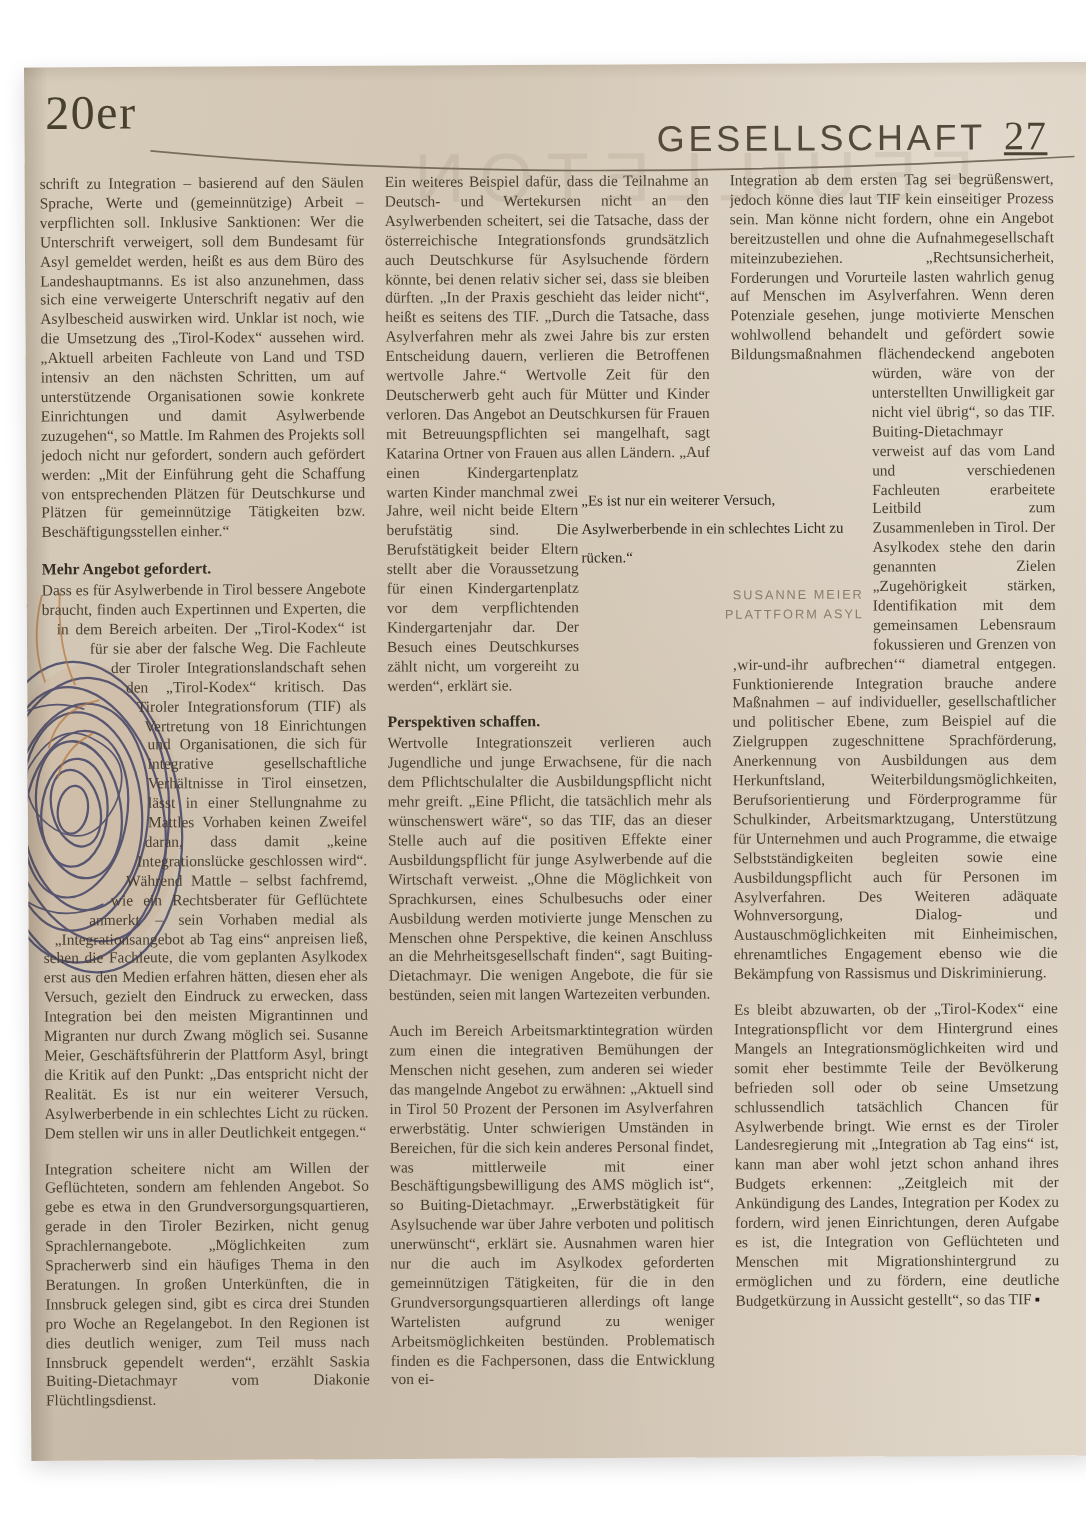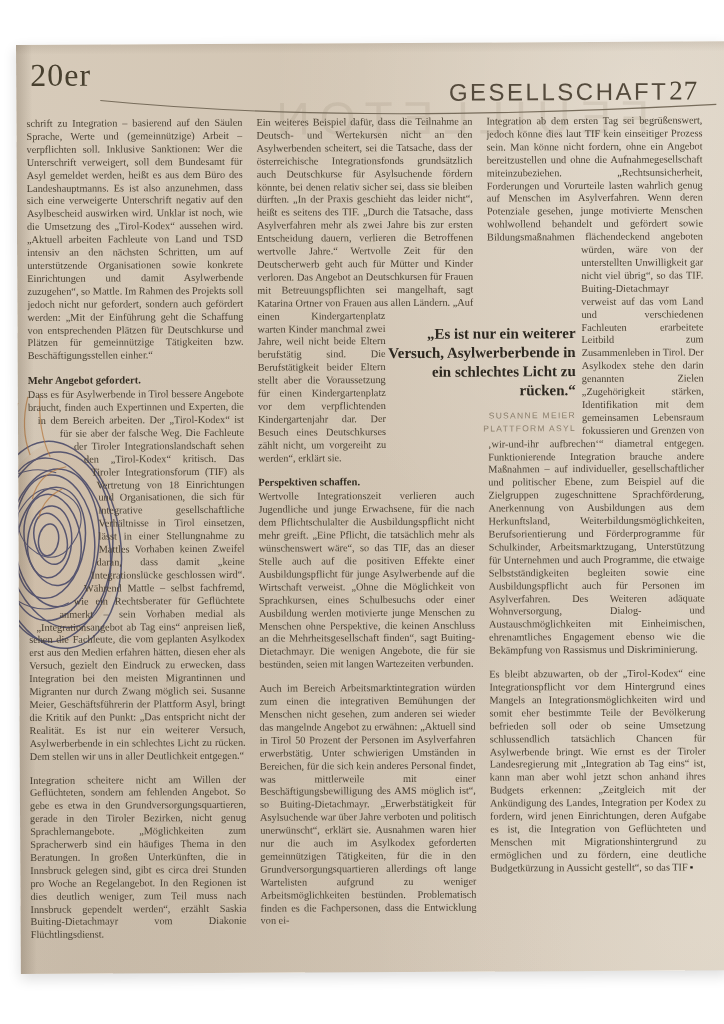--- a/index.html
+++ b/index.html
@@ -40,21 +40,21 @@
     z-index:3;
   }
   .header-rule{position:absolute;left:0;top:0;width:708px;height:90px;z-index:2;}
   .section-head{
     position:absolute;right:26px;top:34px;z-index:3;
     font-family:"Liberation Sans","DejaVu Sans",sans-serif;
     font-size:24px;letter-spacing:2.5px;color:#544a3c;white-space:nowrap;
   }
   .section-head .pagenum{
     font-family:"Liberation Serif","DejaVu Serif",serif;
-    font-size:27px;letter-spacing:1px;margin-left:1px;color:#4c4334;
+    font-size:27px;letter-spacing:1px;margin-left:12px;color:#4c4334;text-decoration:underline;
   }
   .ghost{
     position:absolute;left:250px;top:48px;z-index:1;
     font-family:"Liberation Sans","DejaVu Sans",sans-serif;
     font-size:46px;letter-spacing:10px;color:rgba(122,109,88,.13);
     transform:scaleX(-1);white-space:nowrap;user-select:none;
   }
 
   
   .artwork{position:absolute;left:-52px;top:348px;width:200px;height:300px;z-index:1;}
@@ -79,22 +79,22 @@
     shape-outside:circle(100px at -32px 135px);shape-margin:5px;
   }
   .q-spacer-right{float:right;width:82px;height:175px;margin-left:6px;}
   .q-spacer-left{float:left;width:88px;height:190px;margin-right:6px;}
   .endmark{color:#1f1a13;font-size:10px;margin-left:2px;}
 
   
   .pullquote{position:absolute;left:370px;top:282px;width:188px;z-index:3;}
   .pullquote .pq-text{
     font-family:"Liberation Serif","DejaVu Serif",serif;
-    font-weight:bold;font-size:15px;line-height:19px;color:#2d2820;
-    text-align:right;margin:0;
+    font-weight:normal;font-size:10px;line-height:19px;color:#2d2820;
+    text-align:left;margin:0;
   }
   .pullquote .pq-attrib{
     margin-top:9px;text-align:right;
     font-family:"Liberation Sans","DejaVu Sans",sans-serif;
     font-size:8.5px;letter-spacing:1.3px;color:#897d6a;line-height:1.55;
   }
 </style>
 </head>
 <body>
 

